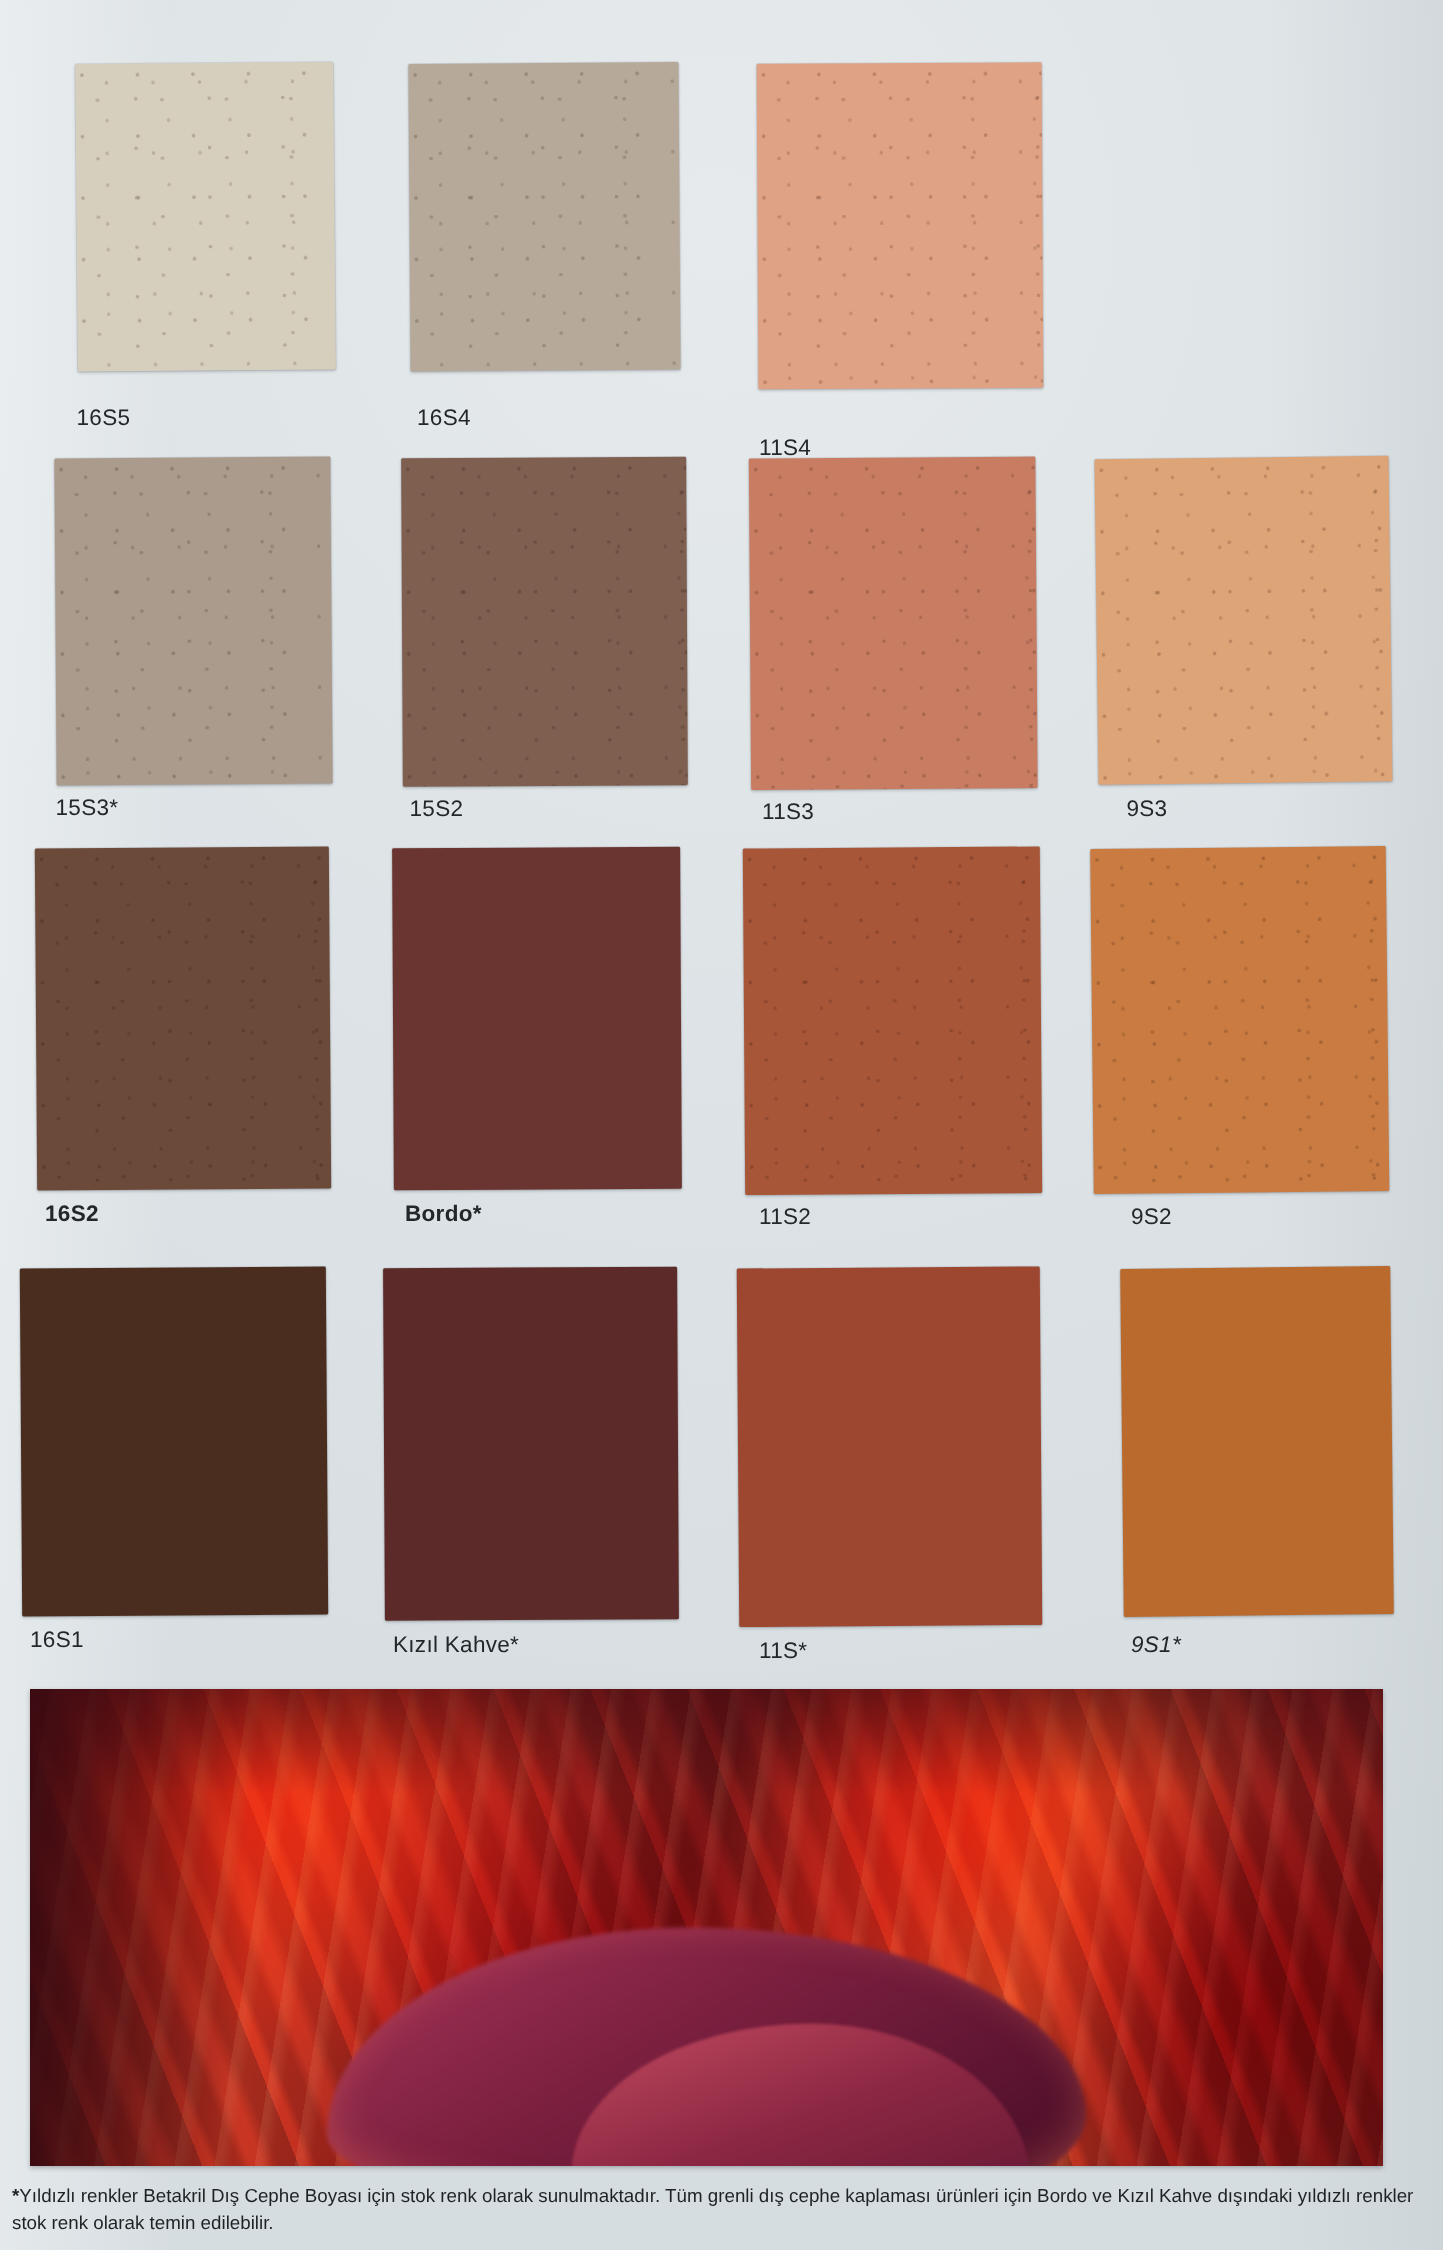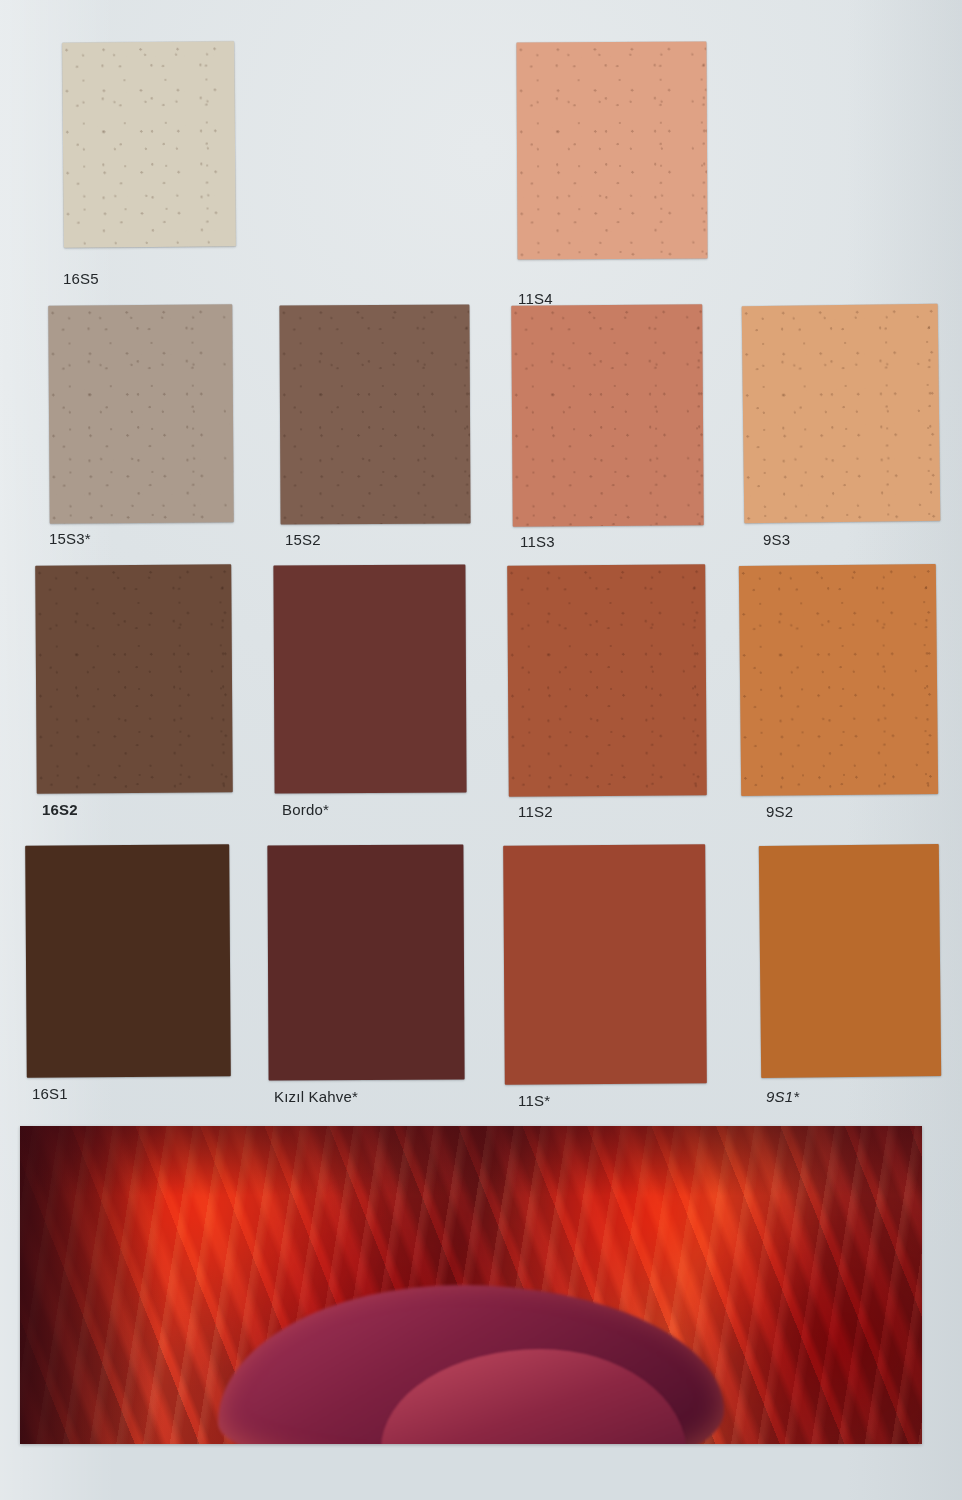--- a/index.html
+++ b/index.html
@@ -22,21 +22,21 @@
       linear-gradient(90deg, rgba(255,255,255,.35) 0%, rgba(255,255,255,0) 12%,
                       rgba(255,255,255,0) 88%, rgba(190,198,203,.35) 100%);
     pointer-events:none;
   }
   .grid{
     position:absolute;
     left:0;top:0;width:962px;
   }
   .swatch-row{
     position:absolute;
-    left:12px;width:760px;
+    left:0;width:760px;
     height:265px;
   }
   .cell{
     position:absolute;
     top:0;
   }
   .chip{
     position:relative;
     border-radius:1px;
     box-shadow:0 1px 2px rgba(60,70,76,.28), 0 0 0 .5px rgba(120,130,136,.18);
@@ -145,20 +145,24 @@
 
   <div class="grid">
 
     <div class="swatch-row" style="top:42px;">
 
       <div class="cell" style="left:47px;">
         <div class="chip grain" style="width: 172px; height: 205px; margin-left: 4px; transform: rotate(-0.5deg); background-color: rgb(214, 207, 189);"></div>
         <div class="label" style="left:4px;top:228px;">16S5</div>
       </div>
 
+      <div class="cell" style="left:273px;">
+        <div class="chip grain" style="width: 180px; height: 205px; transform: rotate(-0.4deg); background-color: rgb(182, 169, 154);"></div>
+        <div class="label" style="left:5px;top:228px;">16S4</div>
+      </div>
 
       <div class="cell" style="left:505px;">
         <div class="chip grain" style="width: 190px; height: 217px; transform: rotate(-0.3deg); background-color: rgb(223, 162, 133);"></div>
         <div class="label" style="left:1px;top:224px;margin-top:24px;">11S4</div>
       </div>
 
     </div>
 
     <div class="swatch-row" style="top:305px;padding-left:47px;">
 
@@ -185,21 +189,21 @@
 
     <div class="swatch-row" style="top:565px;">
 
       <div class="cell" style="left:24px;">
         <div class="chip grain" style="width: 196px; height: 228px; transform: rotate(-0.4deg); background-color: rgb(107, 74, 57);"></div>
         <div class="label" style="left:6px;top:236px;font-weight:bold;">16S2</div>
       </div>
 
       <div class="cell" style="left:262px;">
         <div class="chip" style="width: 192px; height: 228px; transform: rotate(-0.3deg); background-color: rgb(106, 53, 48);"></div>
-        <div class="label" style="left:8px;top:236px;">Bordo*</div>
+        <div class="label" style="left:8px;top:236px;font-weight:bold;">Bordo*</div>
       </div>
 
       <div class="cell" style="left:496px;">
         <div class="chip grain" style="width: 198px; height: 231px; transform: rotate(-0.4deg); background-color: rgb(168, 86, 56);"></div>
         <div class="label" style="left:10px;top:238px;">11S2</div>
       </div>
 
       <div class="cell" style="left:728px;">
         <div class="chip grain" style="width: 197px; height: 230px; transform: rotate(-0.6deg); background-color: rgb(201, 123, 65);"></div>
         <div class="label" style="left:26px;top:238px;">9S2</div>
@@ -238,14 +242,15 @@
     <div class="swirl s1"></div>
     <div class="swirl s2"></div>
     <div class="swirl s3"></div>
     <div class="swirl s4"></div>
     <div class="ridge"></div>
     <div class="ridge2"></div>
     <div class="dark-left"></div>
     <div class="dark-top"></div>
   </div>
 
+  <div class="footnote"><span class="star">*</span><span>Yıldızlı renkler Betakril Dış Cephe Boyası için stok renk olarak sunulmaktadır. Tüm grenli dış cephe kaplaması ürünleri için Bordo ve Kızıl Kahve dışındaki yıldızlı renkler stok renk olarak temin edilebilir.</span></div>
 
 </div>
 
 </body></html>

